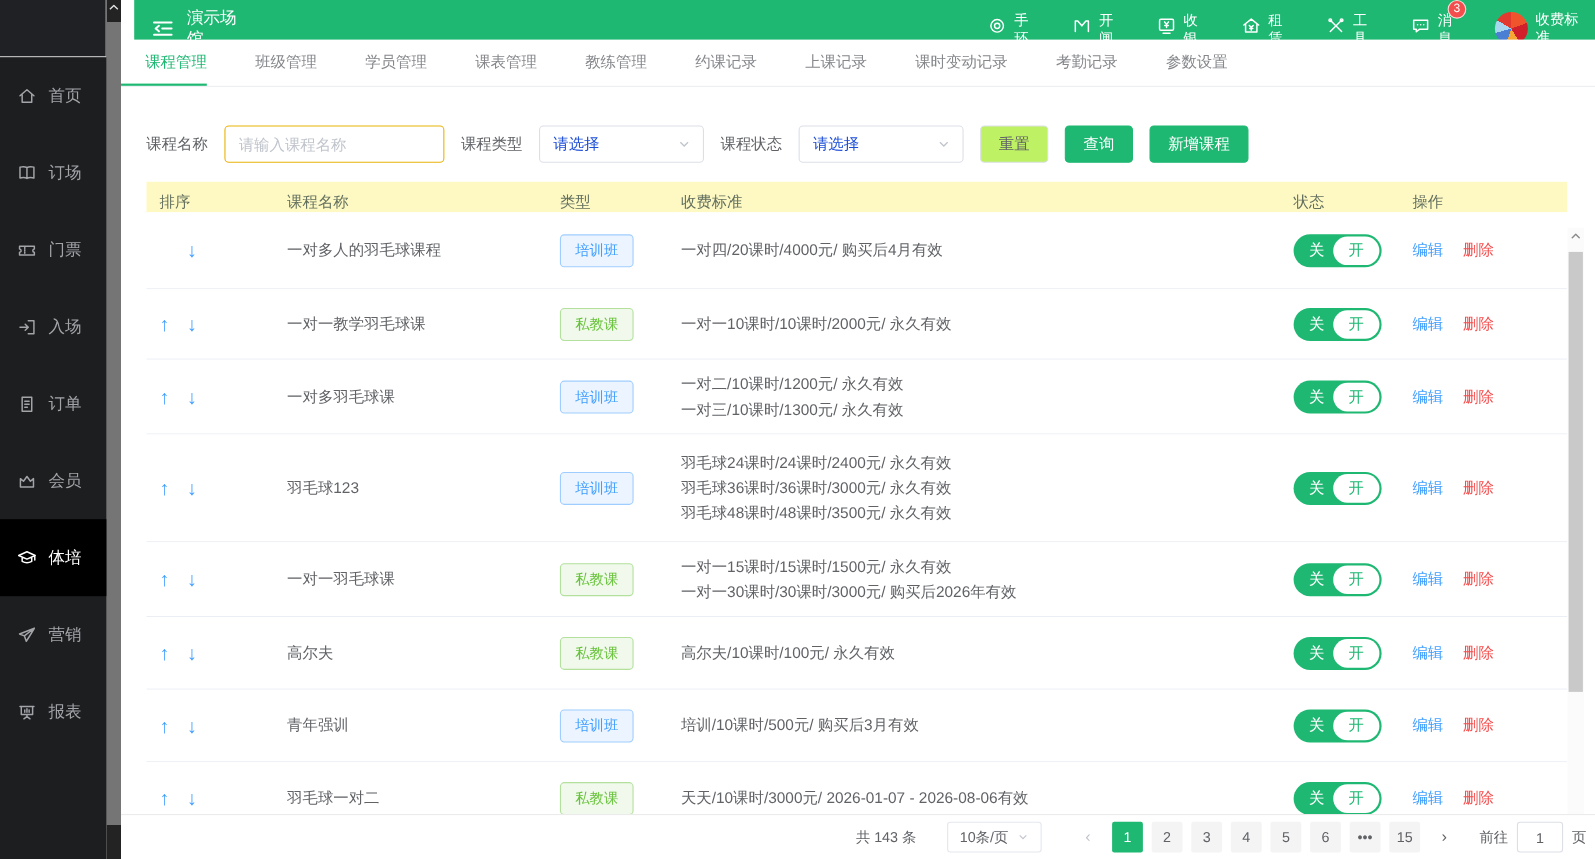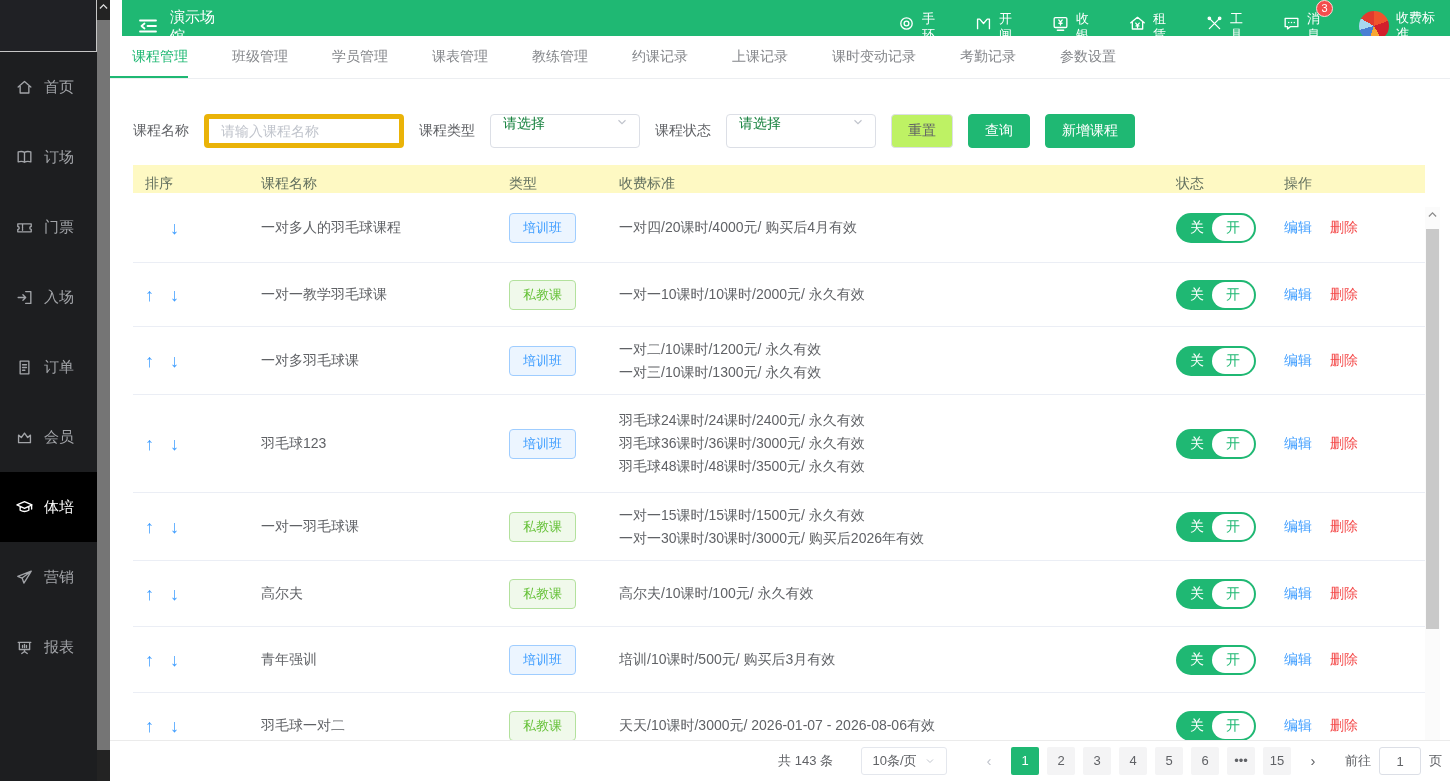--- a/index.html
+++ b/index.html
@@ -40,25 +40,25 @@
   
   .tabbar{position:absolute;top:36px;left:0;right:0;height:43px;border-bottom:1px solid #eceef1;
     display:flex;background:#fff}
   .tab{padding:0 22px;display:flex;align-items:center;font-size:14px;color:#85878b;position:relative;cursor:pointer}
   .tab.active{color:#1fb873}
   .tab.active::after{content:"";position:absolute;left:0;right:22px;bottom:0;height:2px;background:#1fb873}
 
   
   .filterbar{position:absolute;top:96px;left:23px;right:25px;height:69px;display:flex;align-items:center;gap:15px}
   .f-label{font-size:14px;color:#606266;flex:none}
-  .f-input{width:200px;height:34px;border:5px solid #eab308;border-radius:4px;padding:1px 12px;font-size:14px;
+  .f-input{width:200px;height:34px;border:1px solid #eab308;border-radius:4px;padding:1px 12px;font-size:14px;
     color:#701a75;outline:none}
   .f-input::placeholder{color:#c0c4cc}
-  .f-select{width:150px;height:34px;border:1px solid #dcdfe6;border-radius:4px;display:flex;
-    justify-content:space-between;padding:0 10px 0 12px;color:#15803d;font-size:14px;cursor:pointer;background:#fff}
+  .f-select{width:150px;height:34px;border:1px solid #dcdfe6;border-radius:4px;display:flex;align-items:center;
+    justify-content:space-between;padding:0 10px 0 12px;color:#1d4ed8;font-size:14px;cursor:pointer;background:#fff}
   .f-select svg{width:14px;height:14px;color:#c0c4cc}
   .btn{height:34px;padding:0 16px;border-radius:4px;font-size:14px;display:flex;align-items:center;cursor:pointer;border:1px solid transparent}
   .btn-plain{border-color:#dcdfe6;background:#bef264;color:#606266}
   .btn-primary{background:#1fb873;border-color:#1fb873;color:#fff}
 
   
   .table-wrap{position:absolute;top:165px;left:23px;right:10px;bottom:41px;display:flex;overflow:hidden}
   .tbl{flex:1;display:flex;flex-direction:column;overflow:hidden}
   .thead{display:flex;align-items:flex-end;background:#fef9c3;height:28px;flex:none}
   .th{font-size:14px;color:#63705f}

